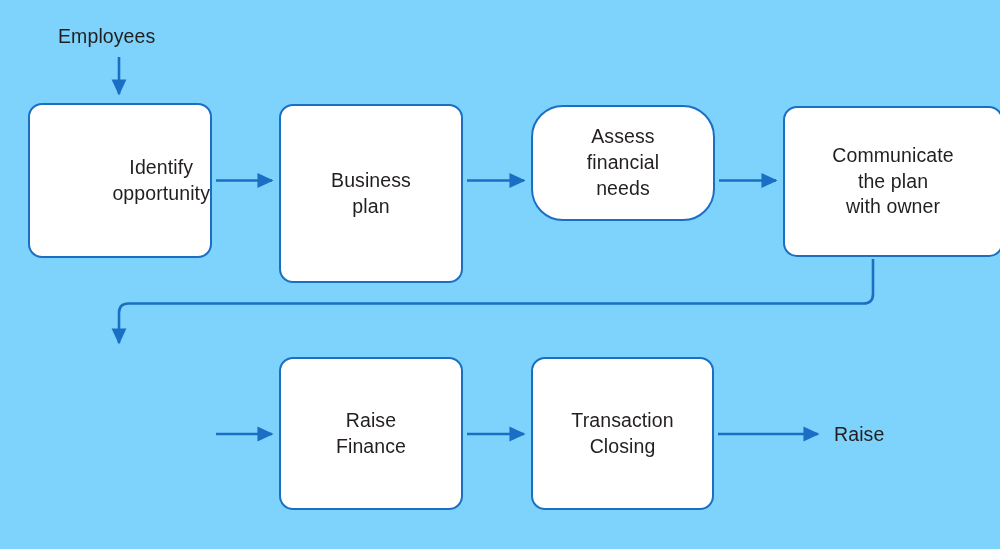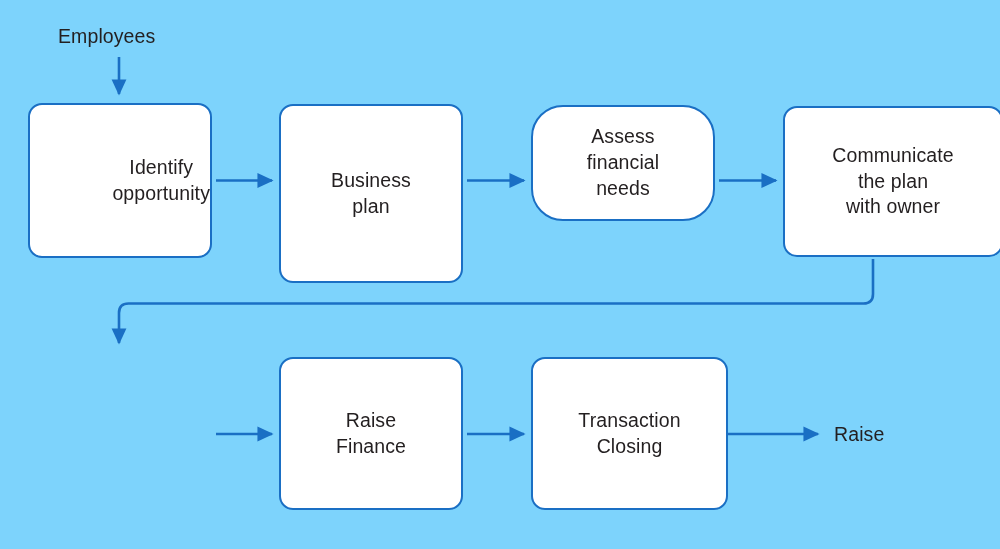--- a/index.html
+++ b/index.html
@@ -120,20 +120,20 @@
 the plan
 with owner</span>
   </div>
 
 
   <div class="node-box" style="left:279px; top:357px; width:184px; height:153px;">
     <span class="node-label">Raise
 Finance</span>
   </div>
 
-  <div class="node-box" style="left:531px; top:357px; width:197px; height:153px;">
+  <div class="node-box" style="left:531px; top:357px; width:183px; height:153px;">
     <span class="node-label">Transaction
 Closing</span>
   </div>
 
   <div class="endpoint-label" style="left:834px; top:422px;">Raise</div>
 
 </div>
 
 </body></html>

